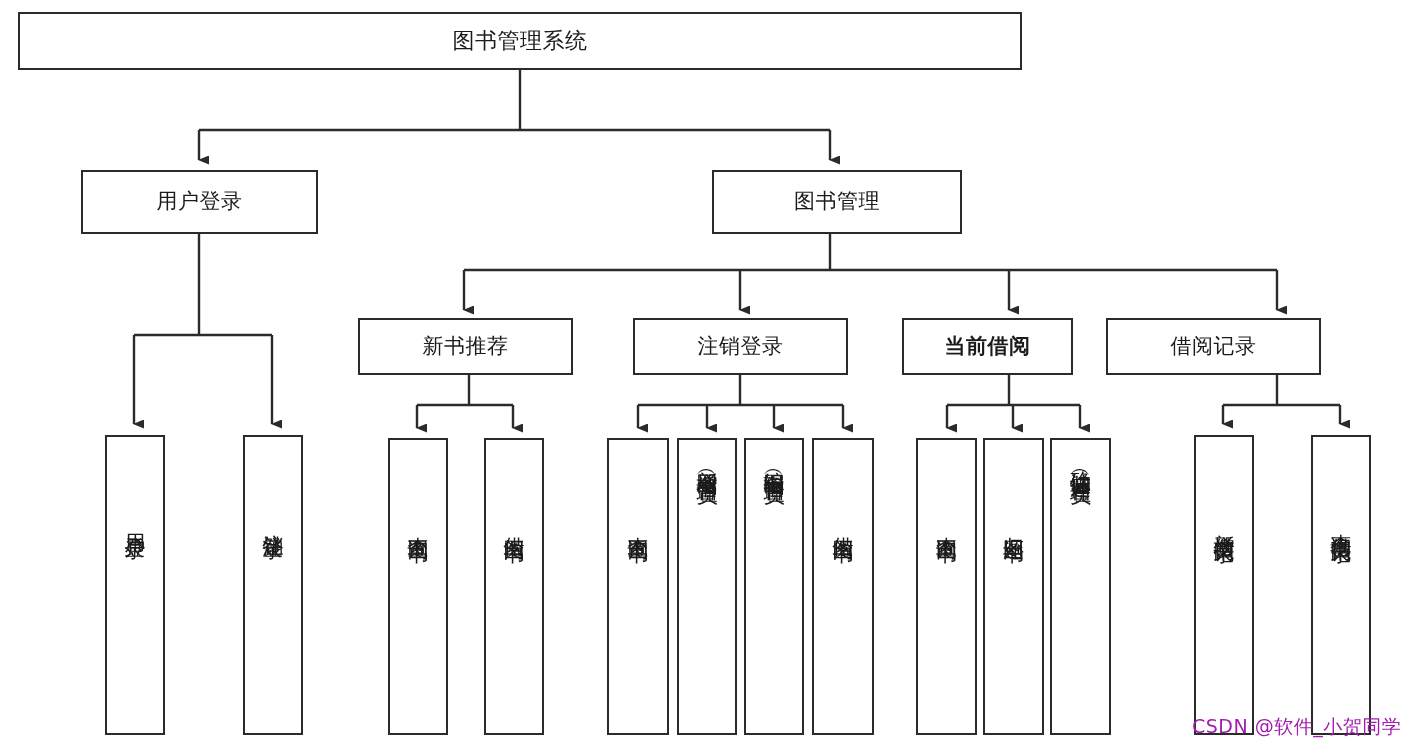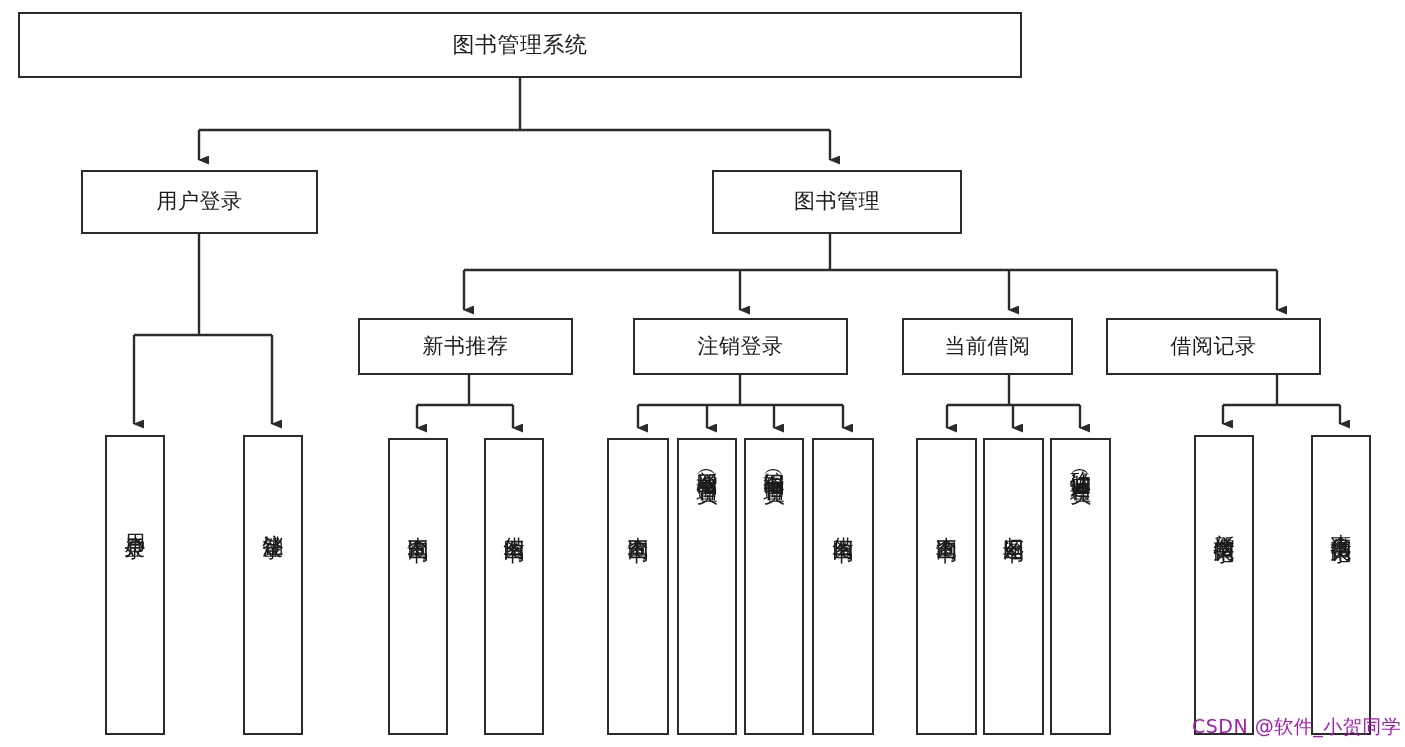--- a/index.html
+++ b/index.html
@@ -128,41 +128,41 @@
       <path d="M1013,405 L1013,428" marker-end="url(#arrow)"></path>
       <path d="M1080,405 L1080,428" marker-end="url(#arrow)"></path>
 
       <path d="M1277,375 L1277,405"></path>
       <path d="M1223,405 L1340,405"></path>
       <path d="M1223,405 L1223,424" marker-end="url(#arrow)"></path>
       <path d="M1340,405 L1340,424" marker-end="url(#arrow)"></path>
     </g>
   </svg>
 
-  <div class="node horiz root" style="left:18px; top:12px; width:1004px; height:66px;">
+  <div class="node horiz root" style="left:18px; top:12px; width:1004px; height:58px;">
     <span class="label">图书管理系统</span>
   </div>
 
   <div class="node horiz" style="left:81px; top:170px; width:237px; height:64px;">
     <span class="label">用户登录</span>
   </div>
 
   <div class="node horiz" style="left:712px; top:170px; width:250px; height:64px;">
     <span class="label">图书管理</span>
   </div>
 
   <div class="node horiz" style="left:358px; top:318px; width:215px; height:57px;">
     <span class="label">新书推荐</span>
   </div>
 
   <div class="node horiz" style="left:633px; top:318px; width:215px; height:57px;">
     <span class="label">注销登录</span>
   </div>
 
-  <div class="node horiz" style="left:902px; top:318px; width:171px; height:57px;">
+  <div class="node horiz" style="left:902px; top:318px; width:171px; height:57px;font-weight:bold;">
     <span class="label">当前借阅</span>
   </div>
 
   <div class="node horiz" style="left:1106px; top:318px; width:215px; height:57px;">
     <span class="label">借阅记录</span>
   </div>
 
   <div class="node vert mid" style="left:105px; top:435px; width:60px; height:300px;">
     <span class="label">用户登录</span>
   </div>

